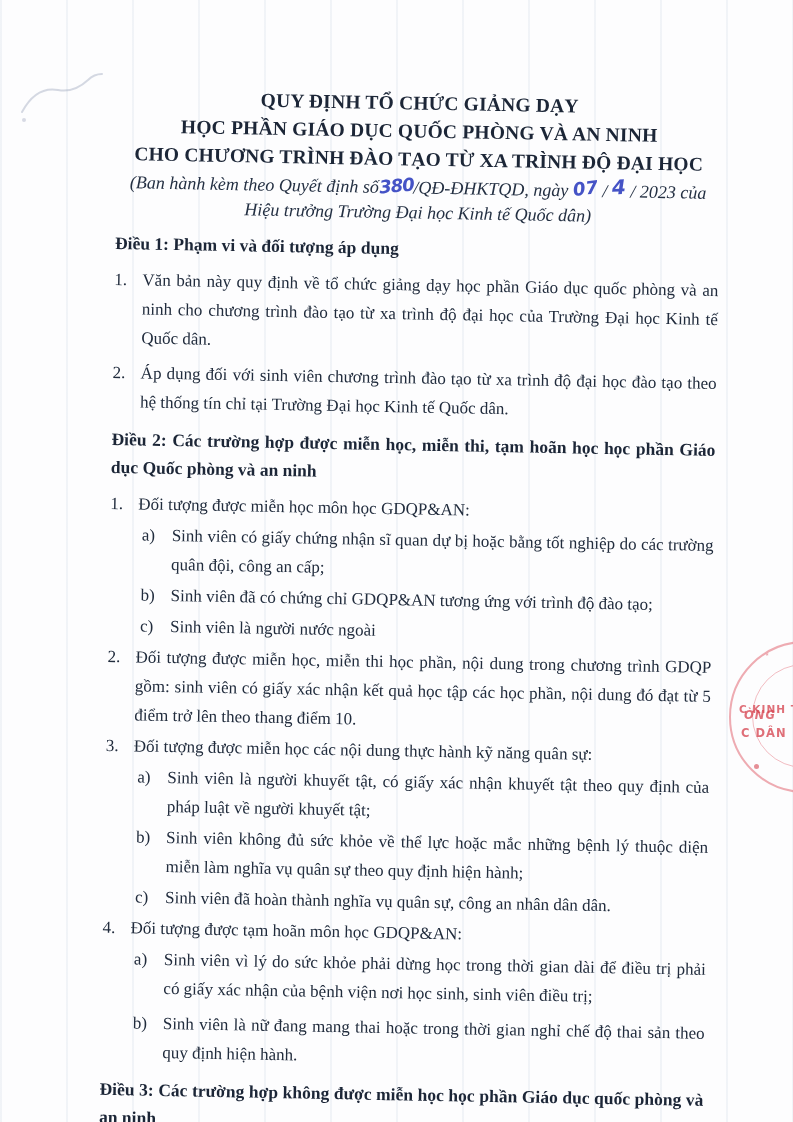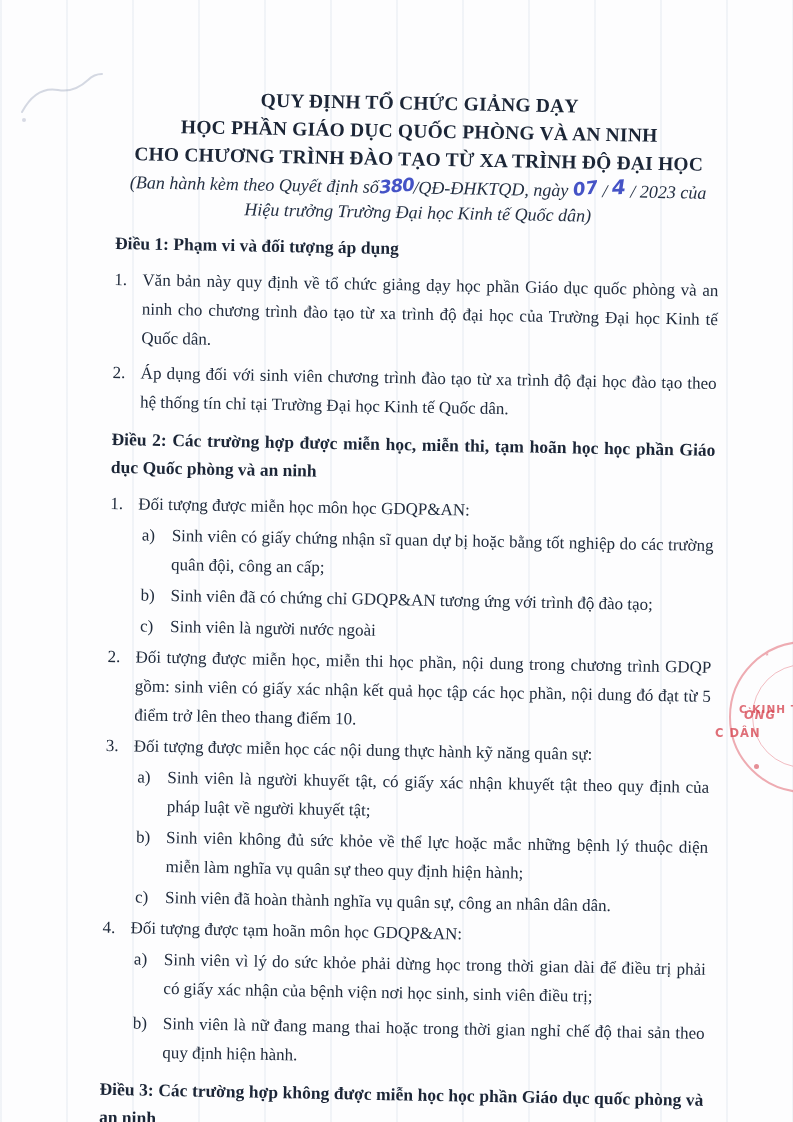--- a/index.html
+++ b/index.html
@@ -81,21 +81,21 @@
     position:absolute;
     font-family:"DejaVu Sans", sans-serif;
     font-weight:bold;
     font-size:11.5px;
     letter-spacing:1px;
     color:rgba(214,70,82,0.78);
     white-space:nowrap;
   }
   .stamp-frag.f1 { left:744px; top:708px;font-style:italic; }
   .stamp-frag.f2 { left:739px; top:703px; font-size:10.5px; }
-  .stamp-frag.f3 { left:715px; top:726px; }
+  .stamp-frag.f3 { left:741px; top:726px; }
   .stamp-mark1 { position:absolute; left:763px; top:648px; color:rgba(214,70,82,0.55); font-size:9px; }
   .stamp-mark2 { position:absolute; left:754px; top:764px; width:5px; height:5px; border-radius:50%; background:rgba(214,70,82,0.6); }
   .pencil { position:absolute; left:10px; top:60px; }
 </style>
 </head>
 <body>
 
 <svg class="pencil" width="110" height="90" viewBox="0 0 110 90">
   <path d="M12 52 q14 -26 36 -22 q16 3 30 -10 q6 -6 14 -6" fill="none" stroke="rgba(128,140,168,0.32)" stroke-width="2" stroke-linecap="round"></path>
   <circle cx="14" cy="60" r="2" fill="rgba(128,140,168,0.3)"></circle>

